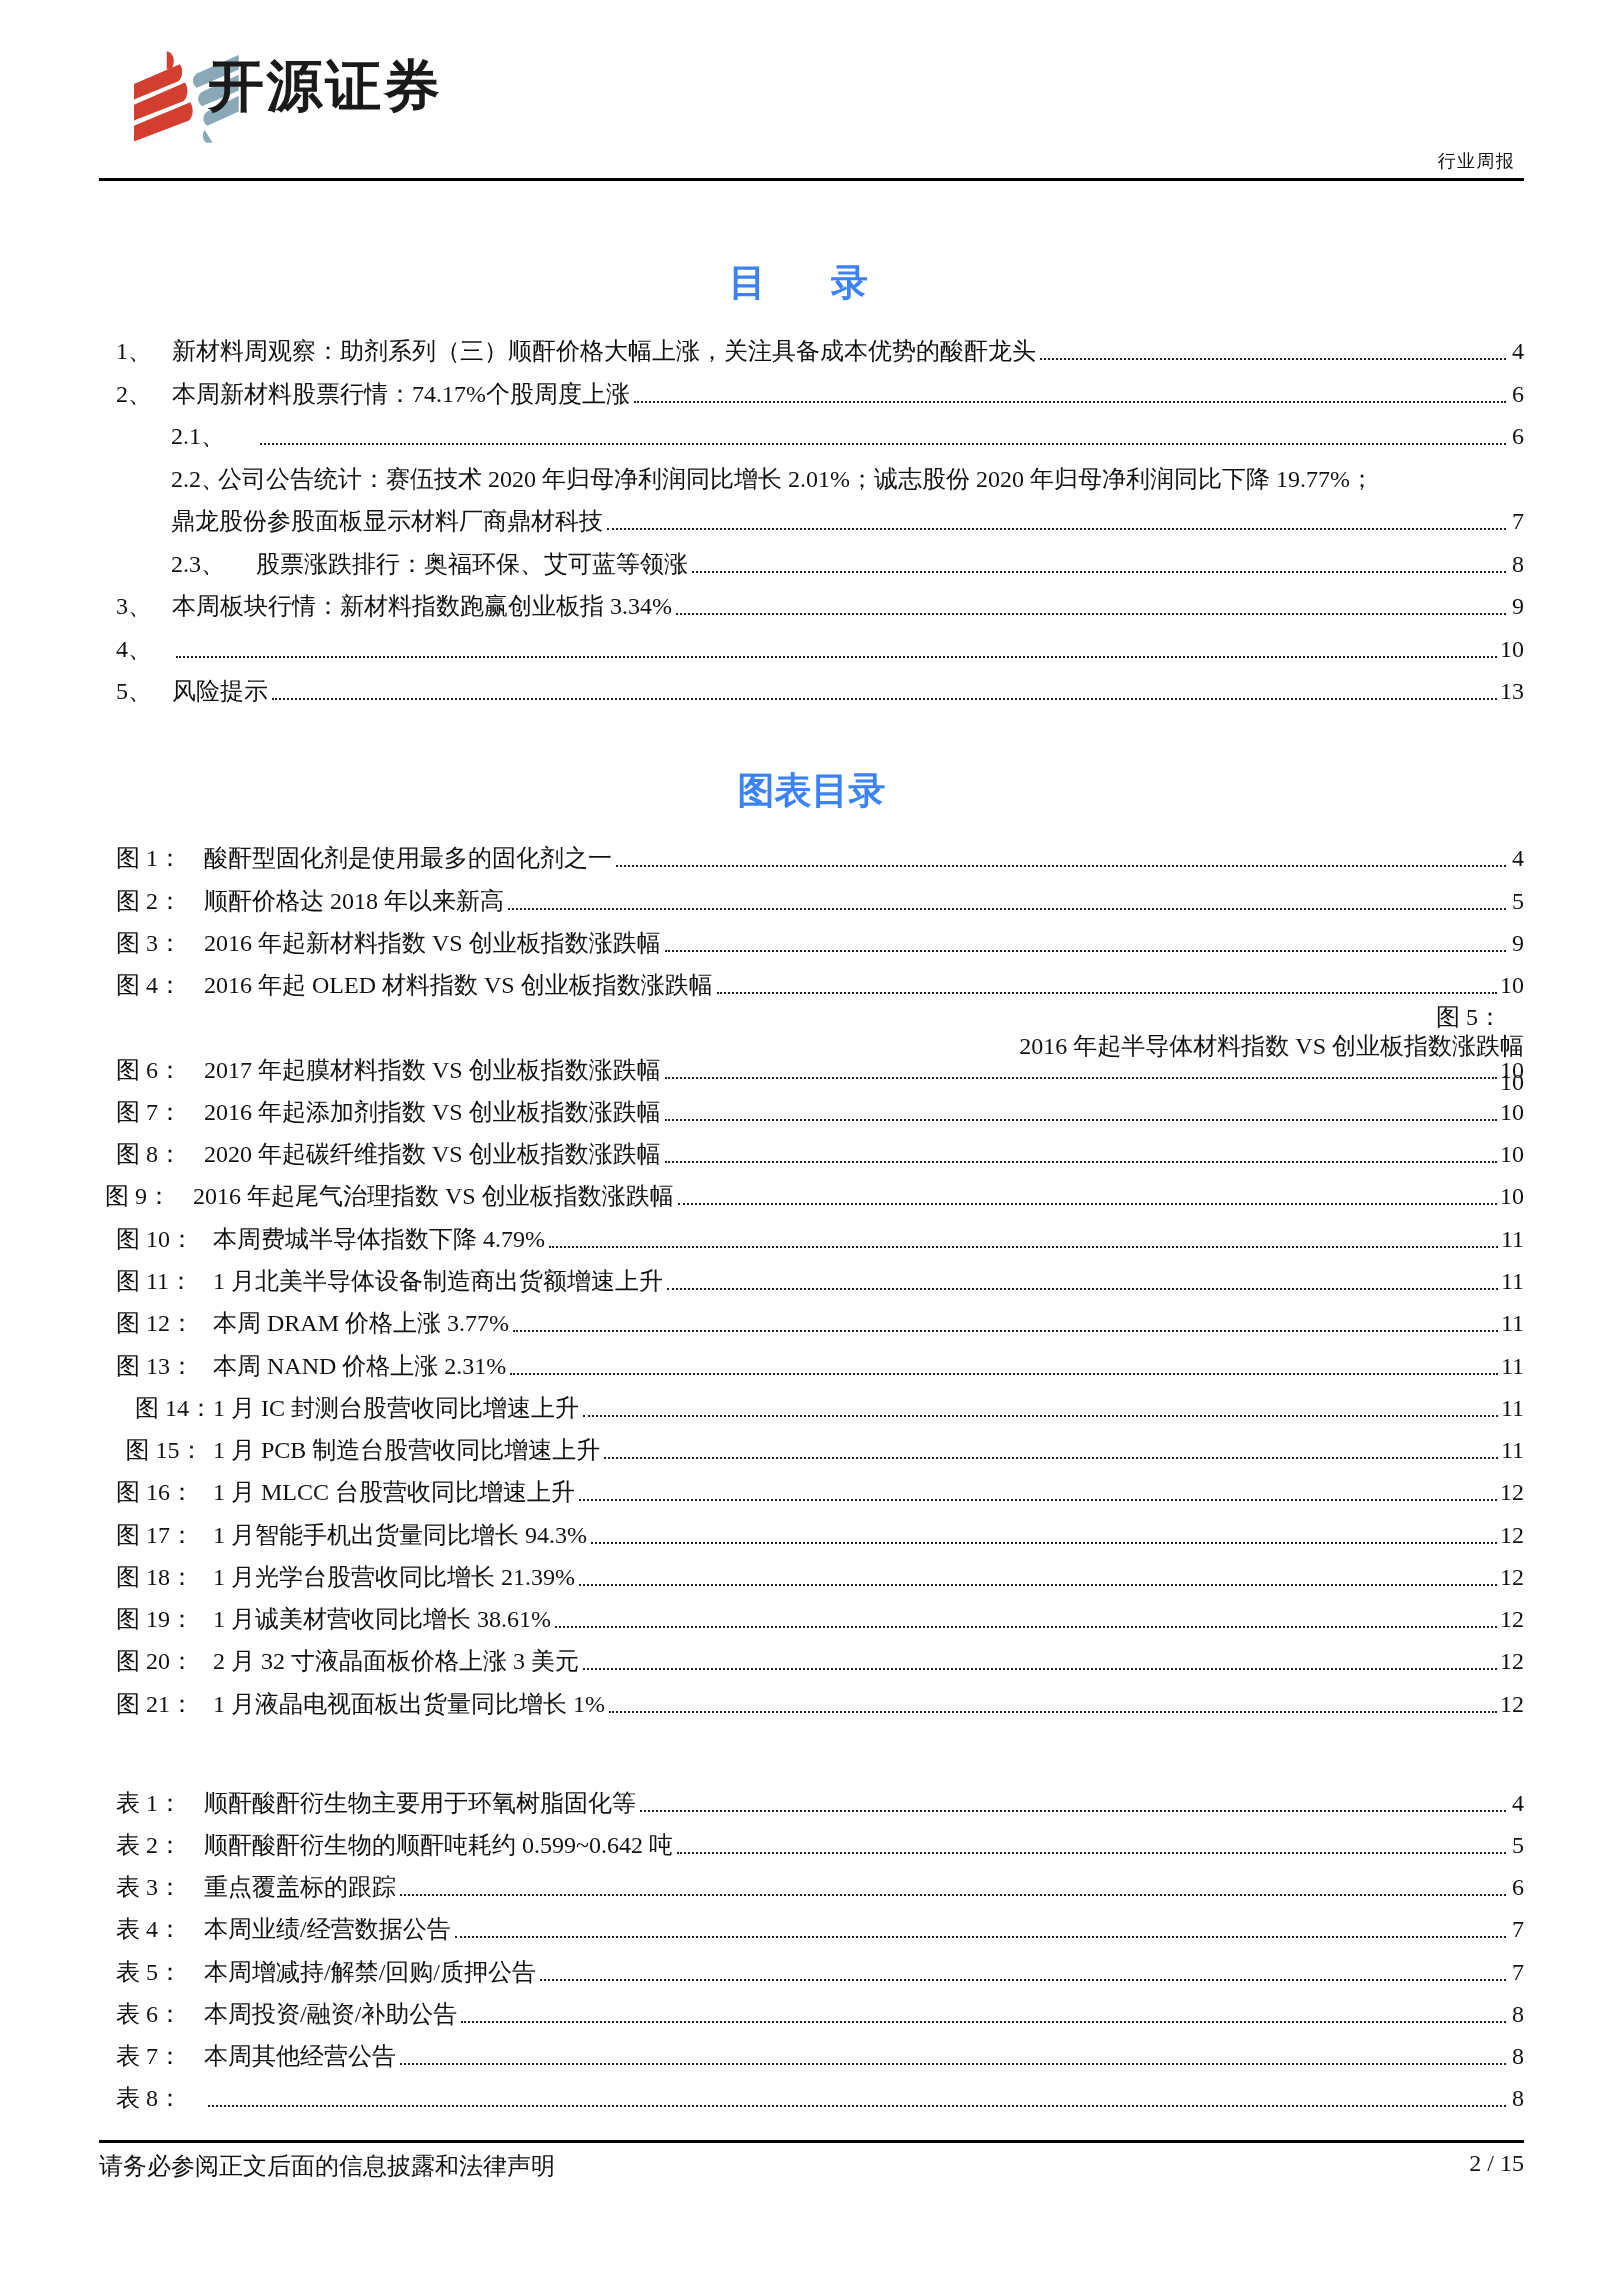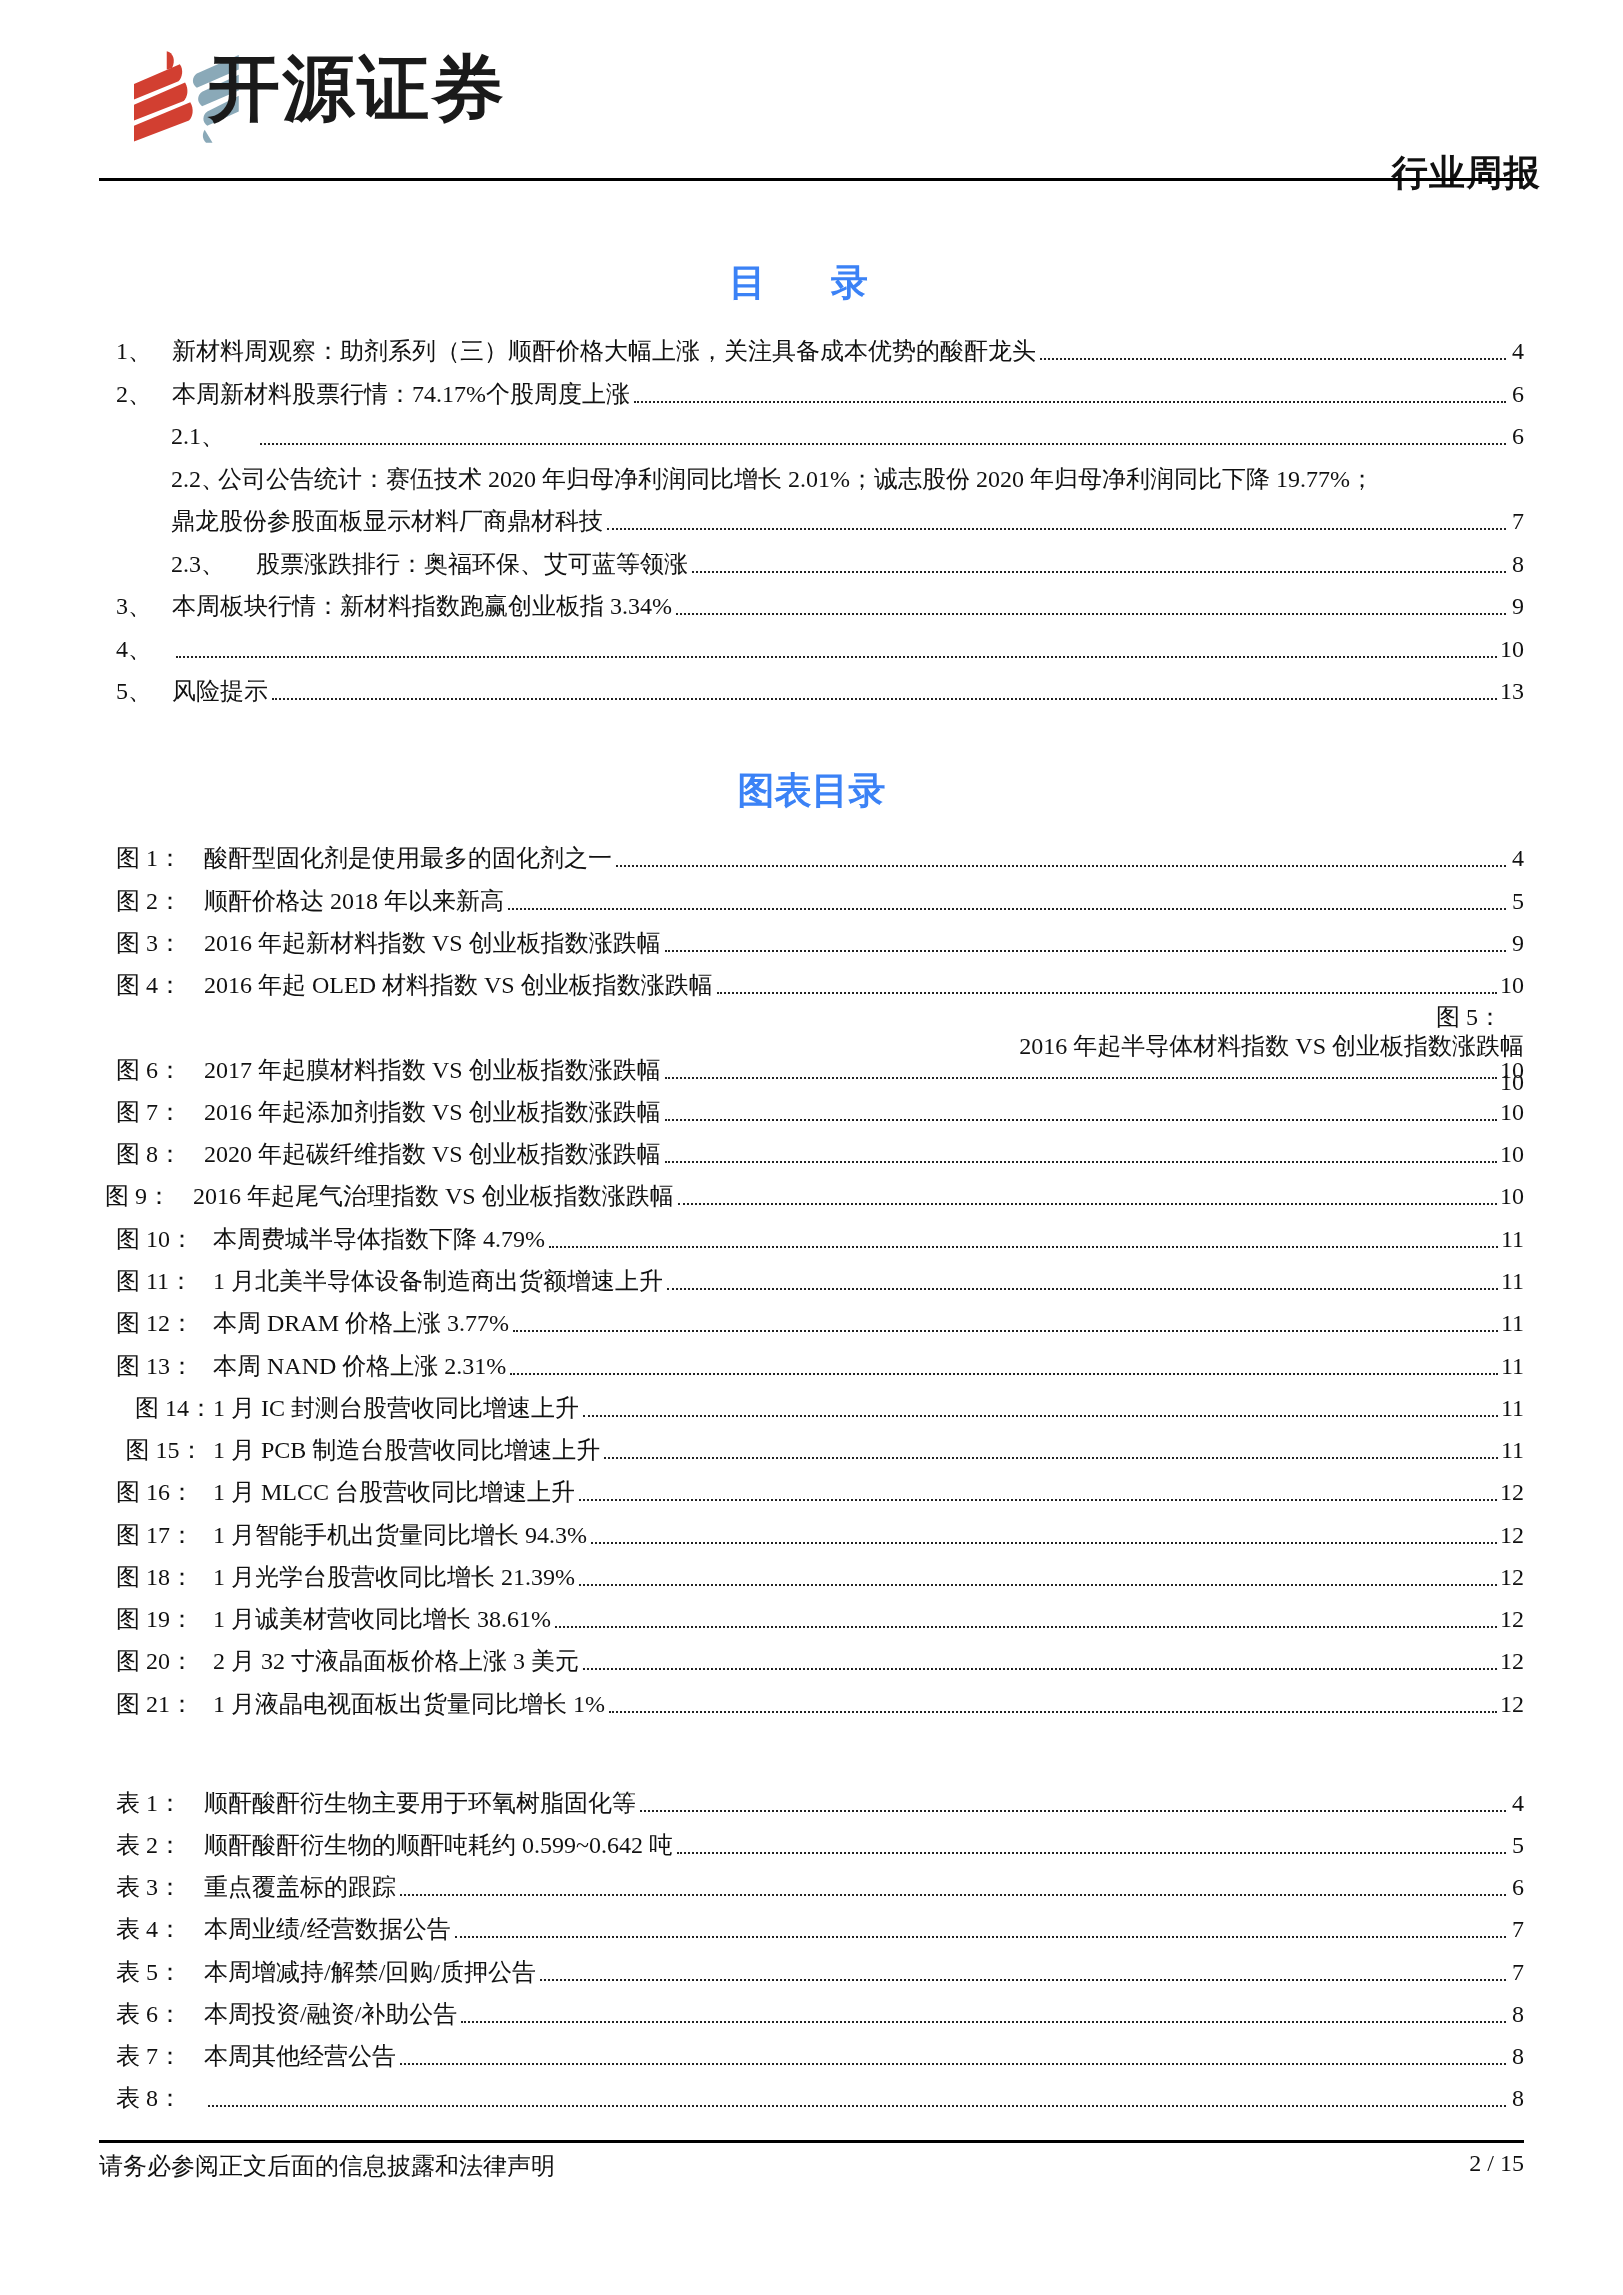--- a/index.html
+++ b/index.html
@@ -1,21 +1,21 @@
 <!DOCTYPE html>
 <html style="font-size:10.5px"><head>
 <meta charset="utf-8">
 <style>
   html, body { margin: 0; padding: 0; background: #ffffff; }
   body { width: 1623px; height: 2295px; position: relative; overflow: hidden;
          font-family: "Liberation Serif", "DejaVu Serif", serif; color: #111; }
   .logo { position: absolute; left: 134px; top: 51px; width: 108px; height: 92px; }
-  .brand { position: absolute; left: 208px; top: 58px; font-family: Liberation Mono, monospace;
-           font-size: 72px; font-weight: bold; letter-spacing: 2.6px; color: #1a1a1a; line-height: 1; }
-  .report-type { position: absolute; right: 82px; top: 149px; font-size: 36px; font-weight: bold; letter-spacing: 1.3px; }
+  .brand { position: absolute; left: 208px; top: 58px; font-family: Liberation Sans, sans-serif;
+           font-size: 56px; font-weight: bold; letter-spacing: 2.6px; color: #1a1a1a; line-height: 1; }
+  .report-type { position: absolute; right: 108px; top: 149px; font-size: 18px; font-weight: normal; letter-spacing: 1.3px; }
   .header-rule { position: absolute; left: 99px; right: 99px; top: 178px; height: 2.6px; background: #000; }
   .section-title { position: absolute; left: 0; right: 0; text-align: center; font-size: 37px;
                    font-weight: bold; color: #3b82f6; font-family: "DejaVu Serif", serif; }
   .toc-row { position: absolute; left: 116px; right: 99px; height: 39px; display: flex;
              align-items: flex-end; font-size: 24px; line-height: 1.2; white-space: nowrap; }
   .toc-row .num { flex: 0 0 auto; }
   .toc-row .label { flex: 0 0 auto; }
   .toc-row .dots { flex: 1 1 auto; border-bottom: 2.6px dotted #222; margin: 0 2.6px 5.9px 3.9px; height: 0; }
   .toc-row .page { flex: 0 0 auto; min-width: 15.7px; text-align: right; }
   .footer-rule { position: absolute; left: 99px; right: 99px; top: 2140px; height: 3.3px; background: #000; }

